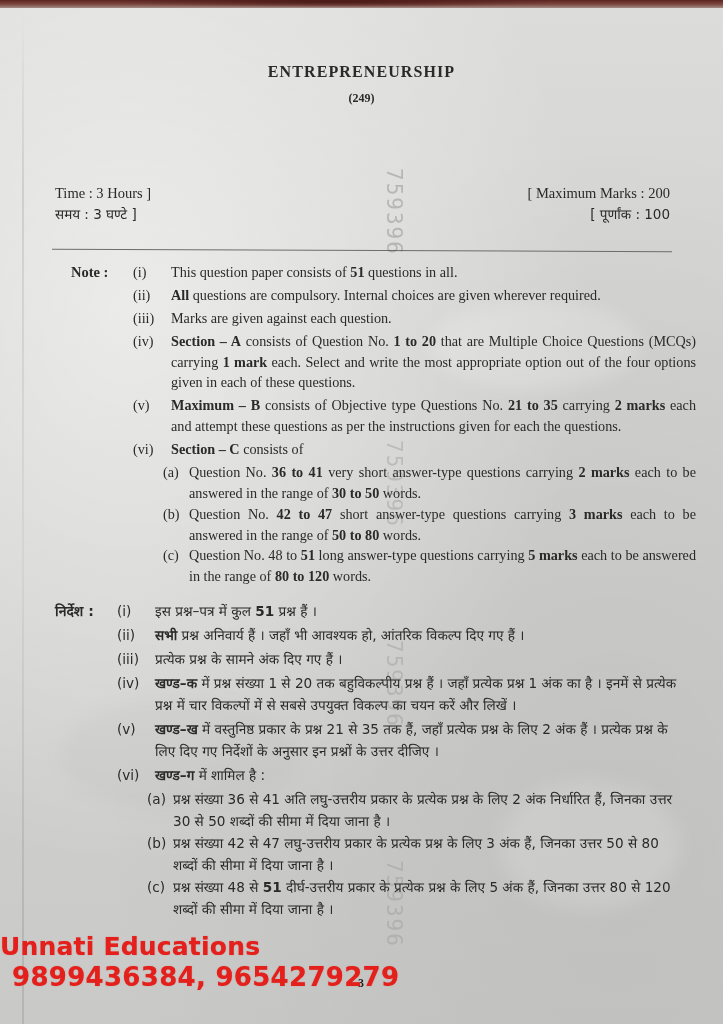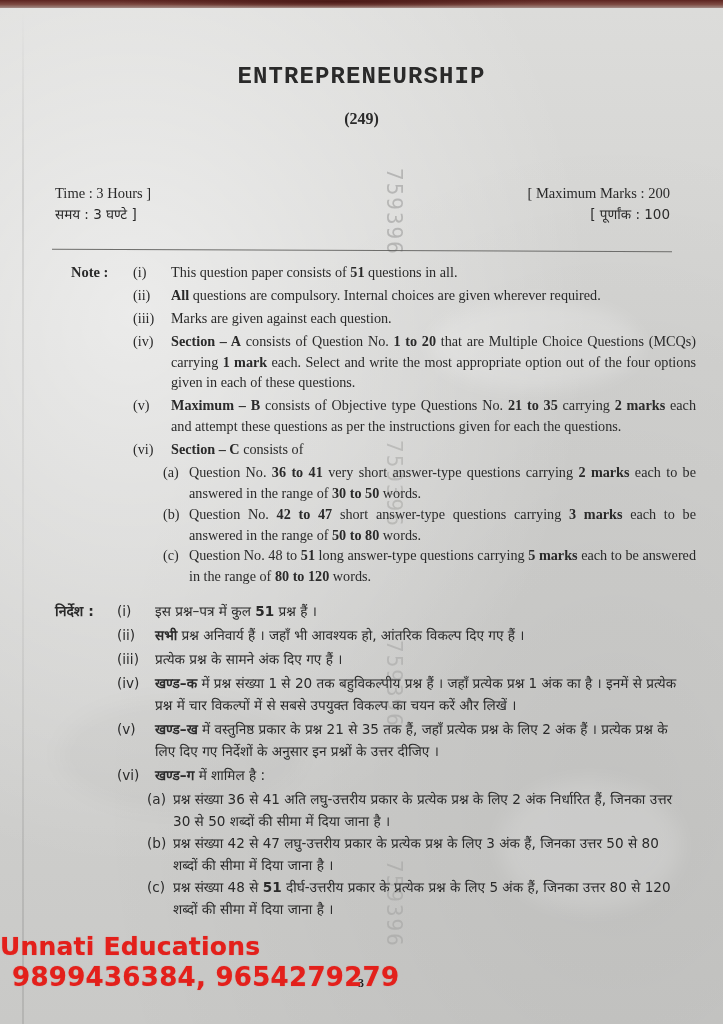--- a/index.html
+++ b/index.html
@@ -46,28 +46,28 @@
   }
   .content {
     position: absolute;
     left: 0; top: 0;
     width: 723px; height: 1024px;
   }
 
   
   .title-block { position:absolute; left:0; top:63px; width:723px; text-align:center; }
   .title-main {
-    font-size: 24px; font-weight: bold; letter-spacing: 1.1px;
-    font-family: Liberation Mono, monospace;
+    font-size: 16px; font-weight: bold; letter-spacing: 1.1px;
+    font-family: Liberation Serif, serif;
   }
   .title-hindi {
     margin-top: 3px; font-size: 17px;
     font-family: "DejaVu Sans","Liberation Sans",sans-serif;
   }
-  .paper-code { margin-top: 20px; font-size: 16px; font-weight: bold; }
+  .paper-code { margin-top: 10px; font-size: 12px; font-weight: bold; }
 
   .meta { position:absolute; left:55px; top:182px; width:615px; font-size:14.5px; }
   .meta-row { display:flex; justify-content:space-between; line-height:1.55; }
   .meta-left-hi, .meta-right-hi { font-family:"DejaVu Sans","Liberation Sans",sans-serif; font-size:13.5px; }
 
   .rule {
     position:absolute; left:52px; top:250px; width:620px; height:0;
     border-top:1.4px solid #6d6d6b;
     transform: rotate(0.22deg);
   }

